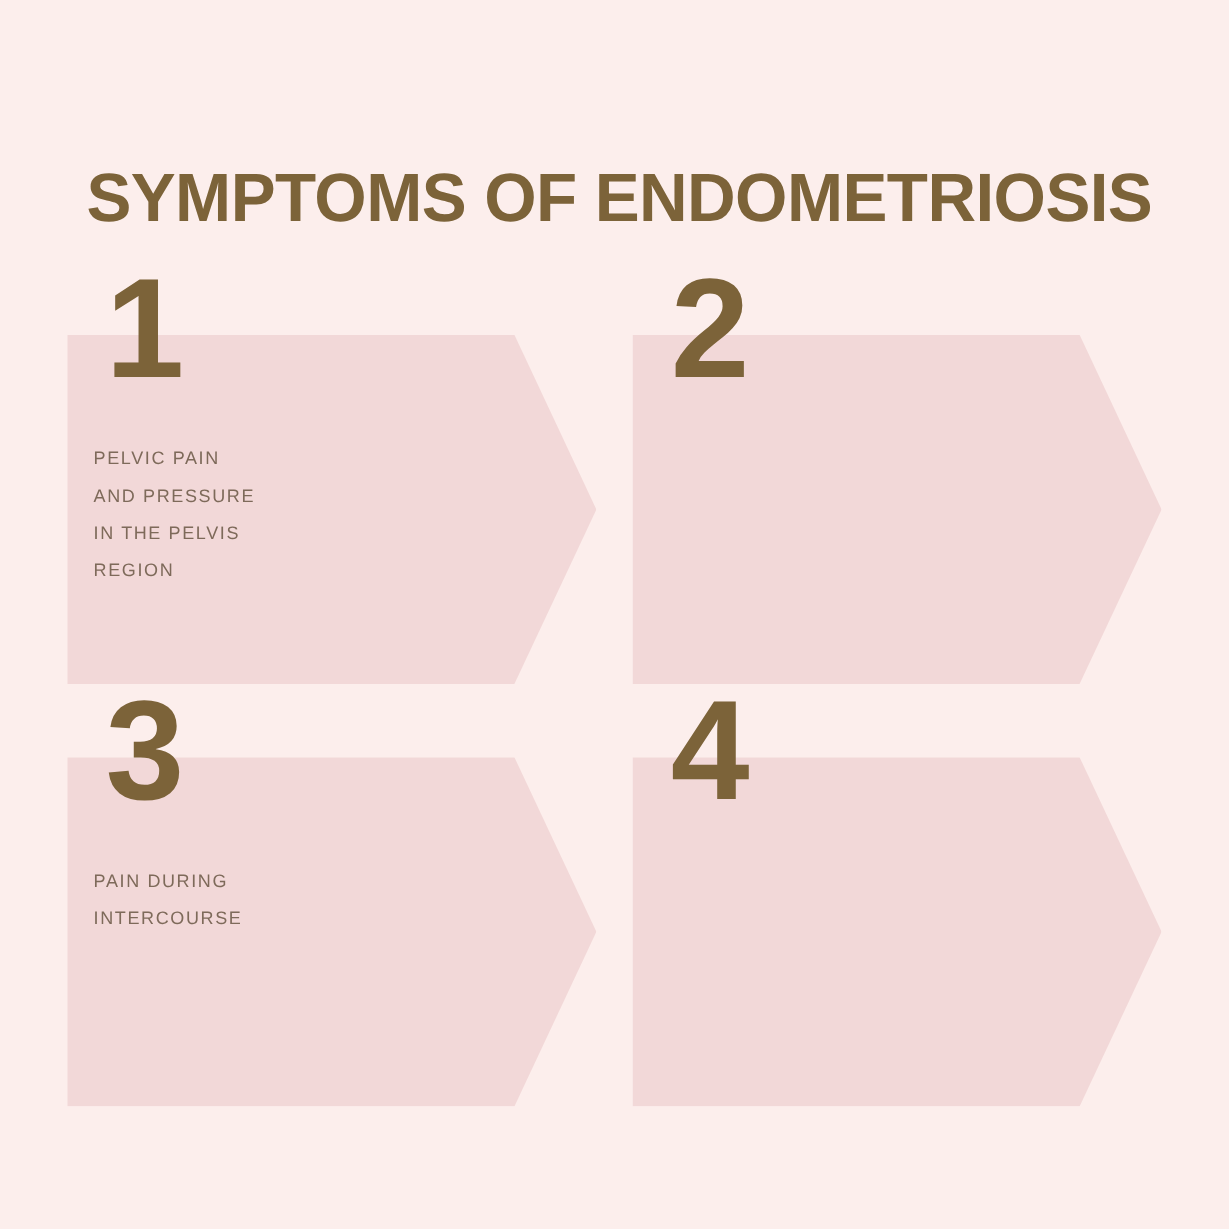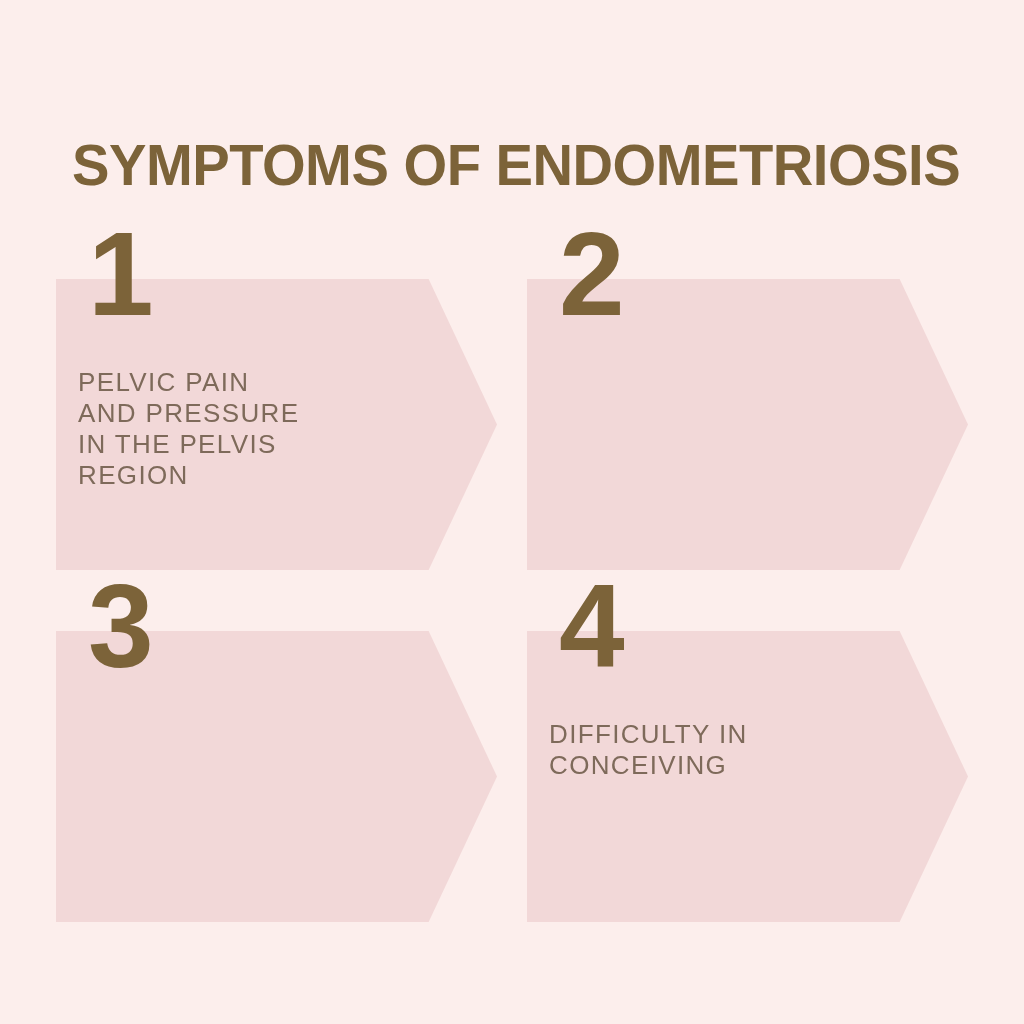--- a/index.html
+++ b/index.html
@@ -81,21 +81,21 @@
   }
 
   .card-text {
     position: absolute;
     left: 22px;
     top: 88px;
     width: 300px;
     color: #7e6a5a;
     font-family: "Liberation Sans", sans-serif;
     font-weight: normal;
-    font-size: 26px;
+    font-size: 15px;
     line-height: 31px;
     letter-spacing: 1.35px;
     white-space: pre-line;
   }
 </style>
 </head>
 <body>
 
 <div id="poster">
 
@@ -113,23 +113,23 @@
     </div>
 
     <div class="card col-2 row-1">
       <div class="card-shape"></div>
       <div class="card-number">2</div>
     </div>
 
     <div class="card col-1 row-2">
       <div class="card-shape"></div>
       <div class="card-number">3</div>
+      <div class="card-text">PAIN DURING
+INTERCOURSE</div>
     </div>
 
     <div class="card col-2 row-2">
       <div class="card-shape"></div>
       <div class="card-number">4</div>
-      <div class="card-text">DIFFICULTY IN
-CONCEIVING</div>
     </div>
 
   </div>
 </div>
 
 </body></html>

